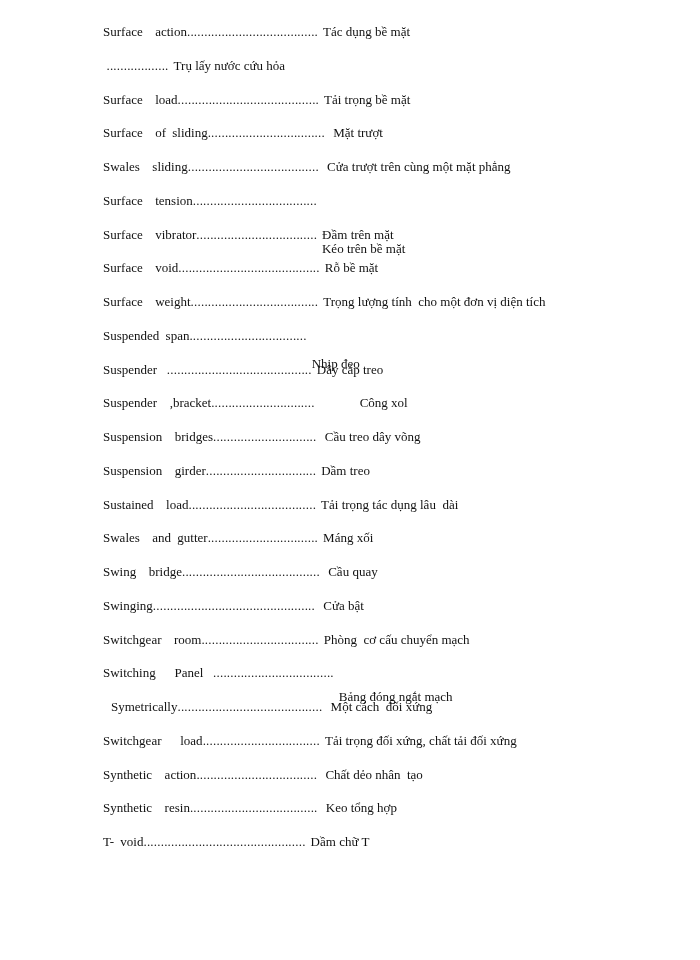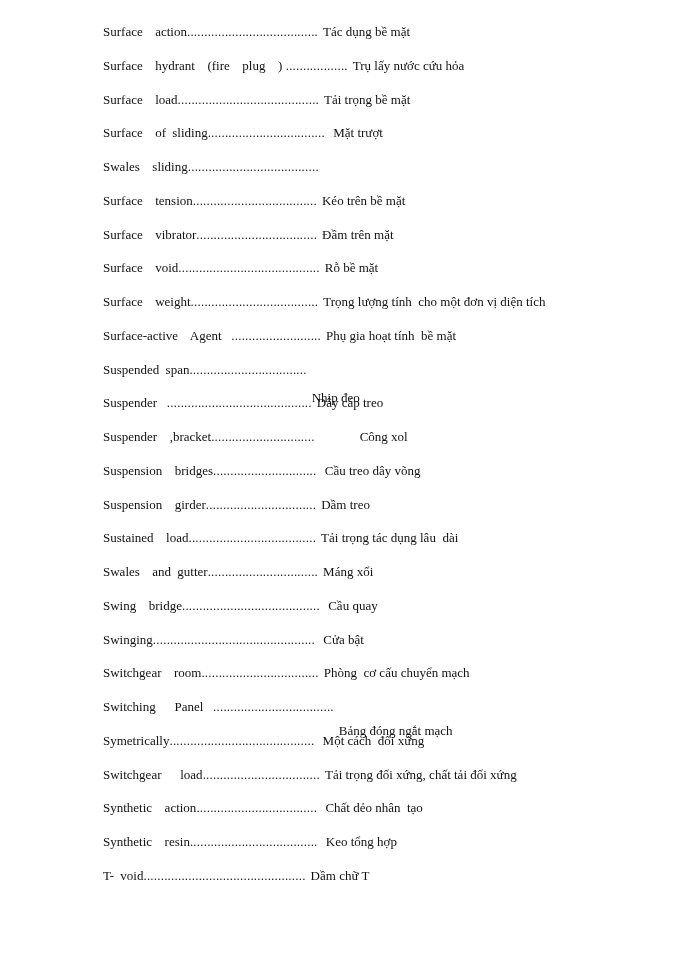--- a/index.html
+++ b/index.html
@@ -59,62 +59,57 @@
 <body>
 
 <div class="page">
   <ul class="glossary">
     <li class="entry">
         <span class="term" style="white-space: pre;">Surface  action</span>
         <span class="leader" style="white-space: pre;">......................................</span>
         <span class="translation" style="white-space: pre;">Tác dụng bề mặt</span>
       </li>
     <li class="entry">
-        <span class="term" style="white-space: pre;">Surface  hydrant  (fire  plug  )</span>
         <span class="leader" style="white-space: pre;"> ..................</span>
         <span class="translation" style="white-space: pre;">Trụ lấy nước cứu hỏa</span>
       </li>
     <li class="entry">
         <span class="term" style="white-space: pre;">Surface  load</span>
         <span class="leader" style="white-space: pre;">.........................................</span>
         <span class="translation" style="white-space: pre;">Tải trọng bề mặt</span>
       </li>
     <li class="entry">
         <span class="term" style="white-space: pre;">Surface  of sliding</span>
         <span class="leader" style="white-space: pre;">..................................</span>
         <span class="translation" style="white-space: pre;"> Mặt trượt</span>
       </li>
     <li class="entry">
         <span class="term" style="white-space: pre;">Swales  sliding</span>
         <span class="leader" style="white-space: pre;">......................................</span>
+        <span class="translation" style="white-space: pre;"> Cửa trượt trên cùng một mặt phẳng</span>
       </li>
     <li class="entry">
         <span class="term" style="white-space: pre;">Surface  tension</span>
         <span class="leader" style="white-space: pre;">....................................</span>
-        <span class="translation" style="white-space: pre;">Kéo trên bề mặt</span>
+        <span class="translation" style="white-space: pre; margin-top: 48px;">Kéo trên bề mặt</span>
       </li>
     <li class="entry">
         <span class="term" style="white-space: pre;">Surface  vibrator</span>
         <span class="leader" style="white-space: pre;">...................................</span>
         <span class="translation" style="white-space: pre;">Đầm trên mặt</span>
       </li>
     <li class="entry">
         <span class="term" style="white-space: pre;">Surface  void</span>
         <span class="leader" style="white-space: pre;">.........................................</span>
         <span class="translation" style="white-space: pre;">Rỗ bề mặt</span>
       </li>
     <li class="entry">
         <span class="term" style="white-space: pre;">Surface  weight</span>
         <span class="leader" style="white-space: pre;">.....................................</span>
         <span class="translation" style="white-space: pre;">Trọng lượng tính  cho một đơn vị diện tích</span>
-      </li>
-    <li class="entry">
-        <span class="term" style="white-space: pre;">Surface-active  Agent </span>
-        <span class="leader" style="white-space: pre;"> ..........................</span>
-        <span class="translation" style="white-space: pre;">Phụ gia hoạt tính  bề mặt</span>
       </li>
     <li class="entry">
         <span class="term" style="white-space: pre;">Suspended span</span>
         <span class="leader" style="white-space: pre;">..................................</span>
         <span class="translation" style="white-space: pre; margin-top: 28px;">Nhịp đeo</span>
       </li>
     <li class="entry">
         <span class="term" style="white-space: pre;">Suspender </span>
         <span class="leader" style="white-space: pre;"> ..........................................</span>
         <span class="translation" style="white-space: pre;">Dây cáp treo</span>
@@ -158,21 +153,21 @@
         <span class="term" style="white-space: pre;">Switchgear  room</span>
         <span class="leader" style="white-space: pre;">..................................</span>
         <span class="translation" style="white-space: pre;">Phòng  cơ cấu chuyển mạch</span>
       </li>
     <li class="entry">
         <span class="term" style="white-space: pre;">Switching   Panel </span>
         <span class="leader" style="white-space: pre;"> ...................................</span>
         <span class="translation" style="white-space: pre; margin-top: 24px;">Bảng đóng ngắt mạch</span>
       </li>
     <li class="entry">
-        <span class="term" style="white-space: pre;">Symetrically</span>
+        <span class="term" style="white-space: pre; margin-left: 8px;">Symetrically</span>
         <span class="leader" style="white-space: pre;">..........................................</span>
         <span class="translation" style="white-space: pre;"> Một cách  đối xứng</span>
       </li>
     <li class="entry">
         <span class="term" style="white-space: pre;">Switchgear   load</span>
         <span class="leader" style="white-space: pre;">..................................</span>
         <span class="translation" style="white-space: pre;">Tải trọng đối xứng, chất tải đối xứng</span>
       </li>
     <li class="entry">
         <span class="term" style="white-space: pre;">Synthetic  action</span>

